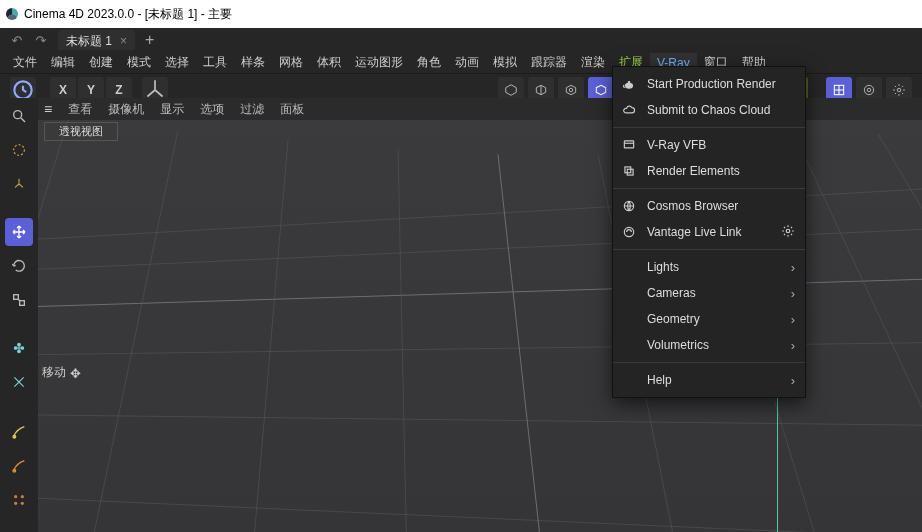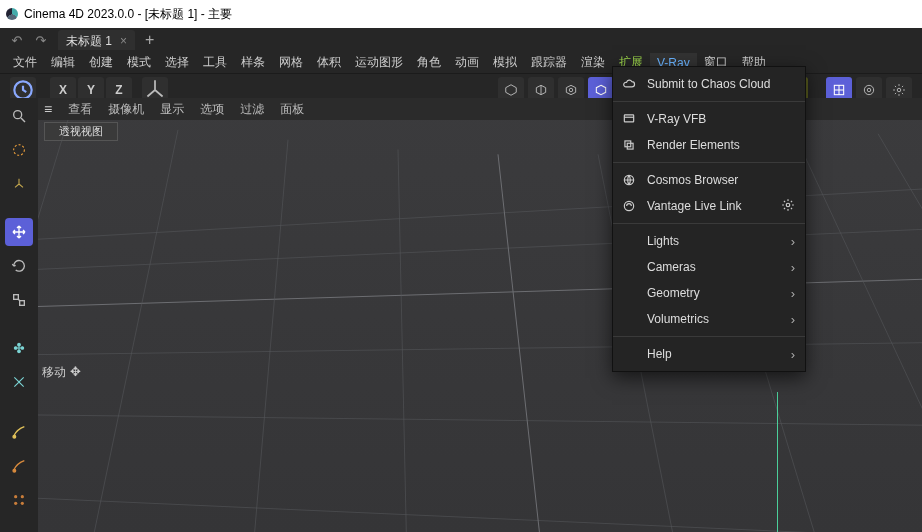--- a/index.html
+++ b/index.html
@@ -50,21 +50,21 @@
   .viewbar .ham { font-size:14px; color:#ccc; }
   .viewtag { position:absolute; top:24px; left:6px; background:#3a3a3a; border:1px solid #555; padding:1px 14px; font-size:11px; color:#ddd; }
 
   
   .grid { position:absolute; inset:22px 0 0 0; }
   .grid svg { width:100%; height:100%; }
   .gridline { stroke:#55565a; stroke-width:0.6; }
   .gridline.center { stroke:#6d6e72; stroke-width:1; }
 
   .vertaxis { position:absolute; right:144px; bottom:0; width:1px; height:140px; background:linear-gradient(#4bcf9a,#4bcf9a); }
-  .movelabel { position:absolute; left:4px; top:266px; color:#ccc; font-size:12px; display:flex; align-items:flex-start; gap:4px; }
+  .movelabel { position:absolute; left:4px; top:266px; color:#ccc; font-size:12px; display:flex; align-items:flex-end; gap:4px; }
   .movelabel .cross{ font-size:13px; }
 
   
   .dropdown { position:absolute; top:66px; left:612px; width:194px; background:#242424; border:1px solid #111; box-shadow:0 6px 18px rgba(0,0,0,.6); padding:4px 0; z-index:50; }
   .dropdown .di { height:26px; display:flex; align-items:center; padding:0 10px 0 8px; color:#ddd; font-size:12px; gap:10px; cursor:default; }
   .dropdown .di .lic { width:16px; height:16px; display:flex; align-items:center; justify-content:center; color:#bbb; flex:0 0 16px;}
   .dropdown .di .lic svg{width:14px;height:14px;}
   .dropdown .di .txt { flex:1; }
   .dropdown .di .tail { color:#aaa; font-size:10px; }
   .dropdown .di.sub .tail::after{content:"›"; font-size:13px;}
@@ -326,20 +326,30 @@
       <span>移动</span>
       <span class="cross">✥</span>
     </div>
   </div>
 </div>
 
 <div class="dropdown">
 
   <div class="di">
     <span class="lic">
+        <svg viewBox="0 0 24 24" fill="#ccc">
+          <ellipse cx="12" cy="15" rx="7" ry="5"></ellipse>
+          <rect x="10" y="7" width="4" height="4" rx="1"></rect>
+          <path d="M4 14c-2 0-2 4 1 4" fill="none" stroke="#ccc" stroke-width="2"></path>
+        </svg>
+      </span>
+    <span class="txt">Start Production Render</span>
+  </div>
+  <div class="di">
+    <span class="lic">
         <svg viewBox="0 0 24 24" fill="none" stroke="#ccc" stroke-width="2">
           <path d="M7 17a4 4 0 1 1 .8-7.9A5 5 0 0 1 17 8a4 4 0 0 1 0 9H7z"></path>
         </svg>
       </span>
     <span class="txt">Submit to Chaos Cloud</span>
   </div>
   <hr>
 
   <div class="di">
     <span class="lic">

